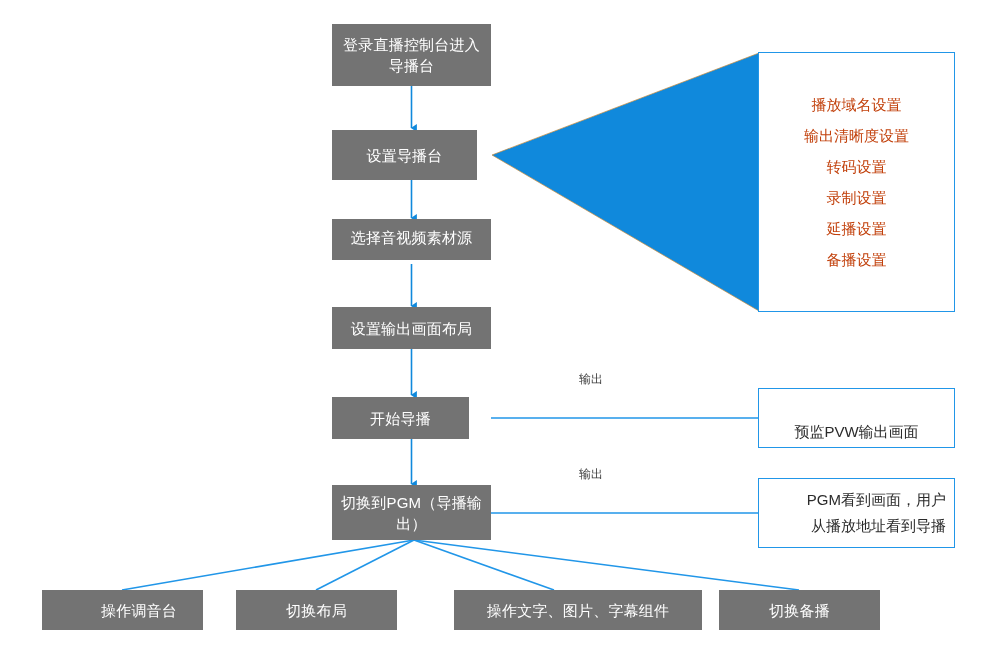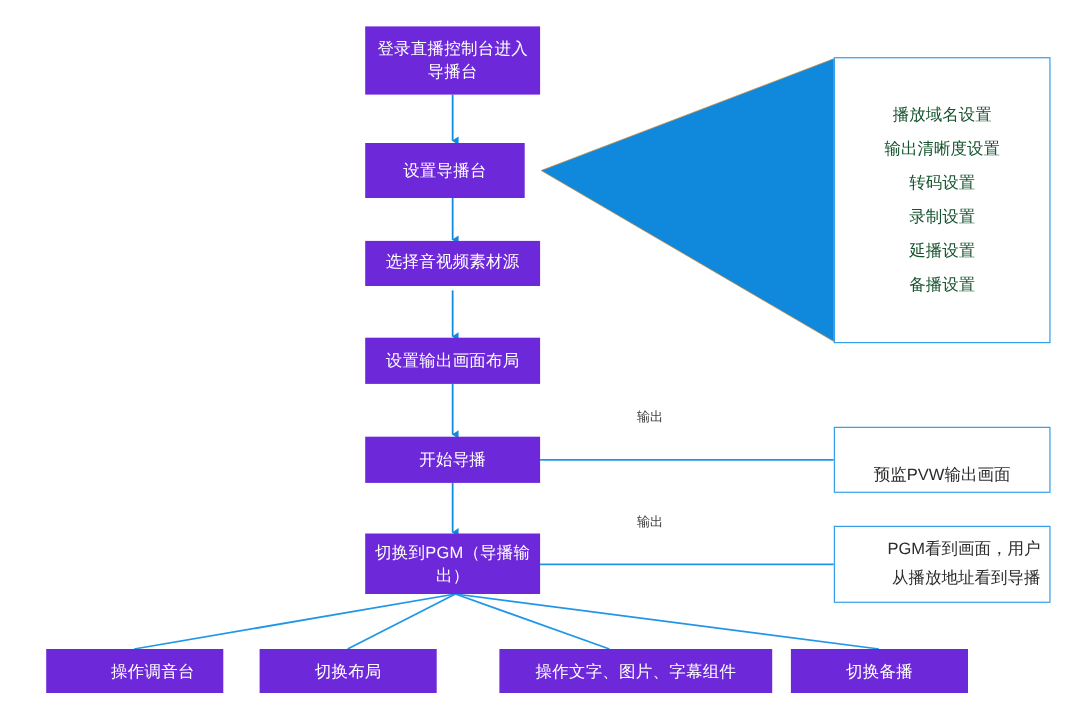--- a/index.html
+++ b/index.html
@@ -22,21 +22,21 @@
   #wires {
     position: absolute;
     left: 0;
     top: 0;
     width: 991px;
     height: 659px;
   }
   
   .pbox {
     position: absolute;
-    background: #6d28d9;
+    background: #737373;
     color: #ffffff;
     display: flex;
     align-items: center;
     justify-content: center;
     text-align: center;
     font-size: 15px;
     line-height: 21px;
     letter-spacing: 0.2px;
     box-sizing: border-box;
     padding: 2px 6px;
@@ -70,21 +70,21 @@
     box-sizing: border-box;
     z-index: 3;
     display: flex;
     flex-direction: column;
     align-items: center;
     justify-content: center;
   }
   #settings-panel .srow {
     font-size: 15px;
     line-height: 31px;
-    color: #14532d;
+    color: #c2410c;
     text-align: center;
     white-space: nowrap;
   }
   
   .elabel {
     position: absolute;
     font-size: 12px;
     color: #3c3c3c;
     white-space: nowrap;
     z-index: 4;
@@ -133,21 +133,21 @@
   </div>
 
   <div class="pbox" style="left:332px; top:219px; width:159px; height:41px;font-family:Liberation Mono, monospace;">
     <span>选择音视频素材源</span>
   </div>
 
   <div class="pbox" style="left:332px; top:307px; width:159px; height:42px;">
     <span>设置输出画面布局</span>
   </div>
 
-  <div class="pbox" style="left:332px; top:397px; width:159px; height:42px;">
+  <div class="pbox" style="left:332px; top:397px; width:137px; height:42px;">
     <span>开始导播</span>
   </div>
 
   <div class="pbox" style="left:332px; top:485px; width:159px; height:55px;">
     <span>切换到PGM（导播输出）</span>
   </div>
 
   <div id="settings-panel">
     <div class="srow">播放域名设置</div>
     <div class="srow">输出清晰度设置</div>

